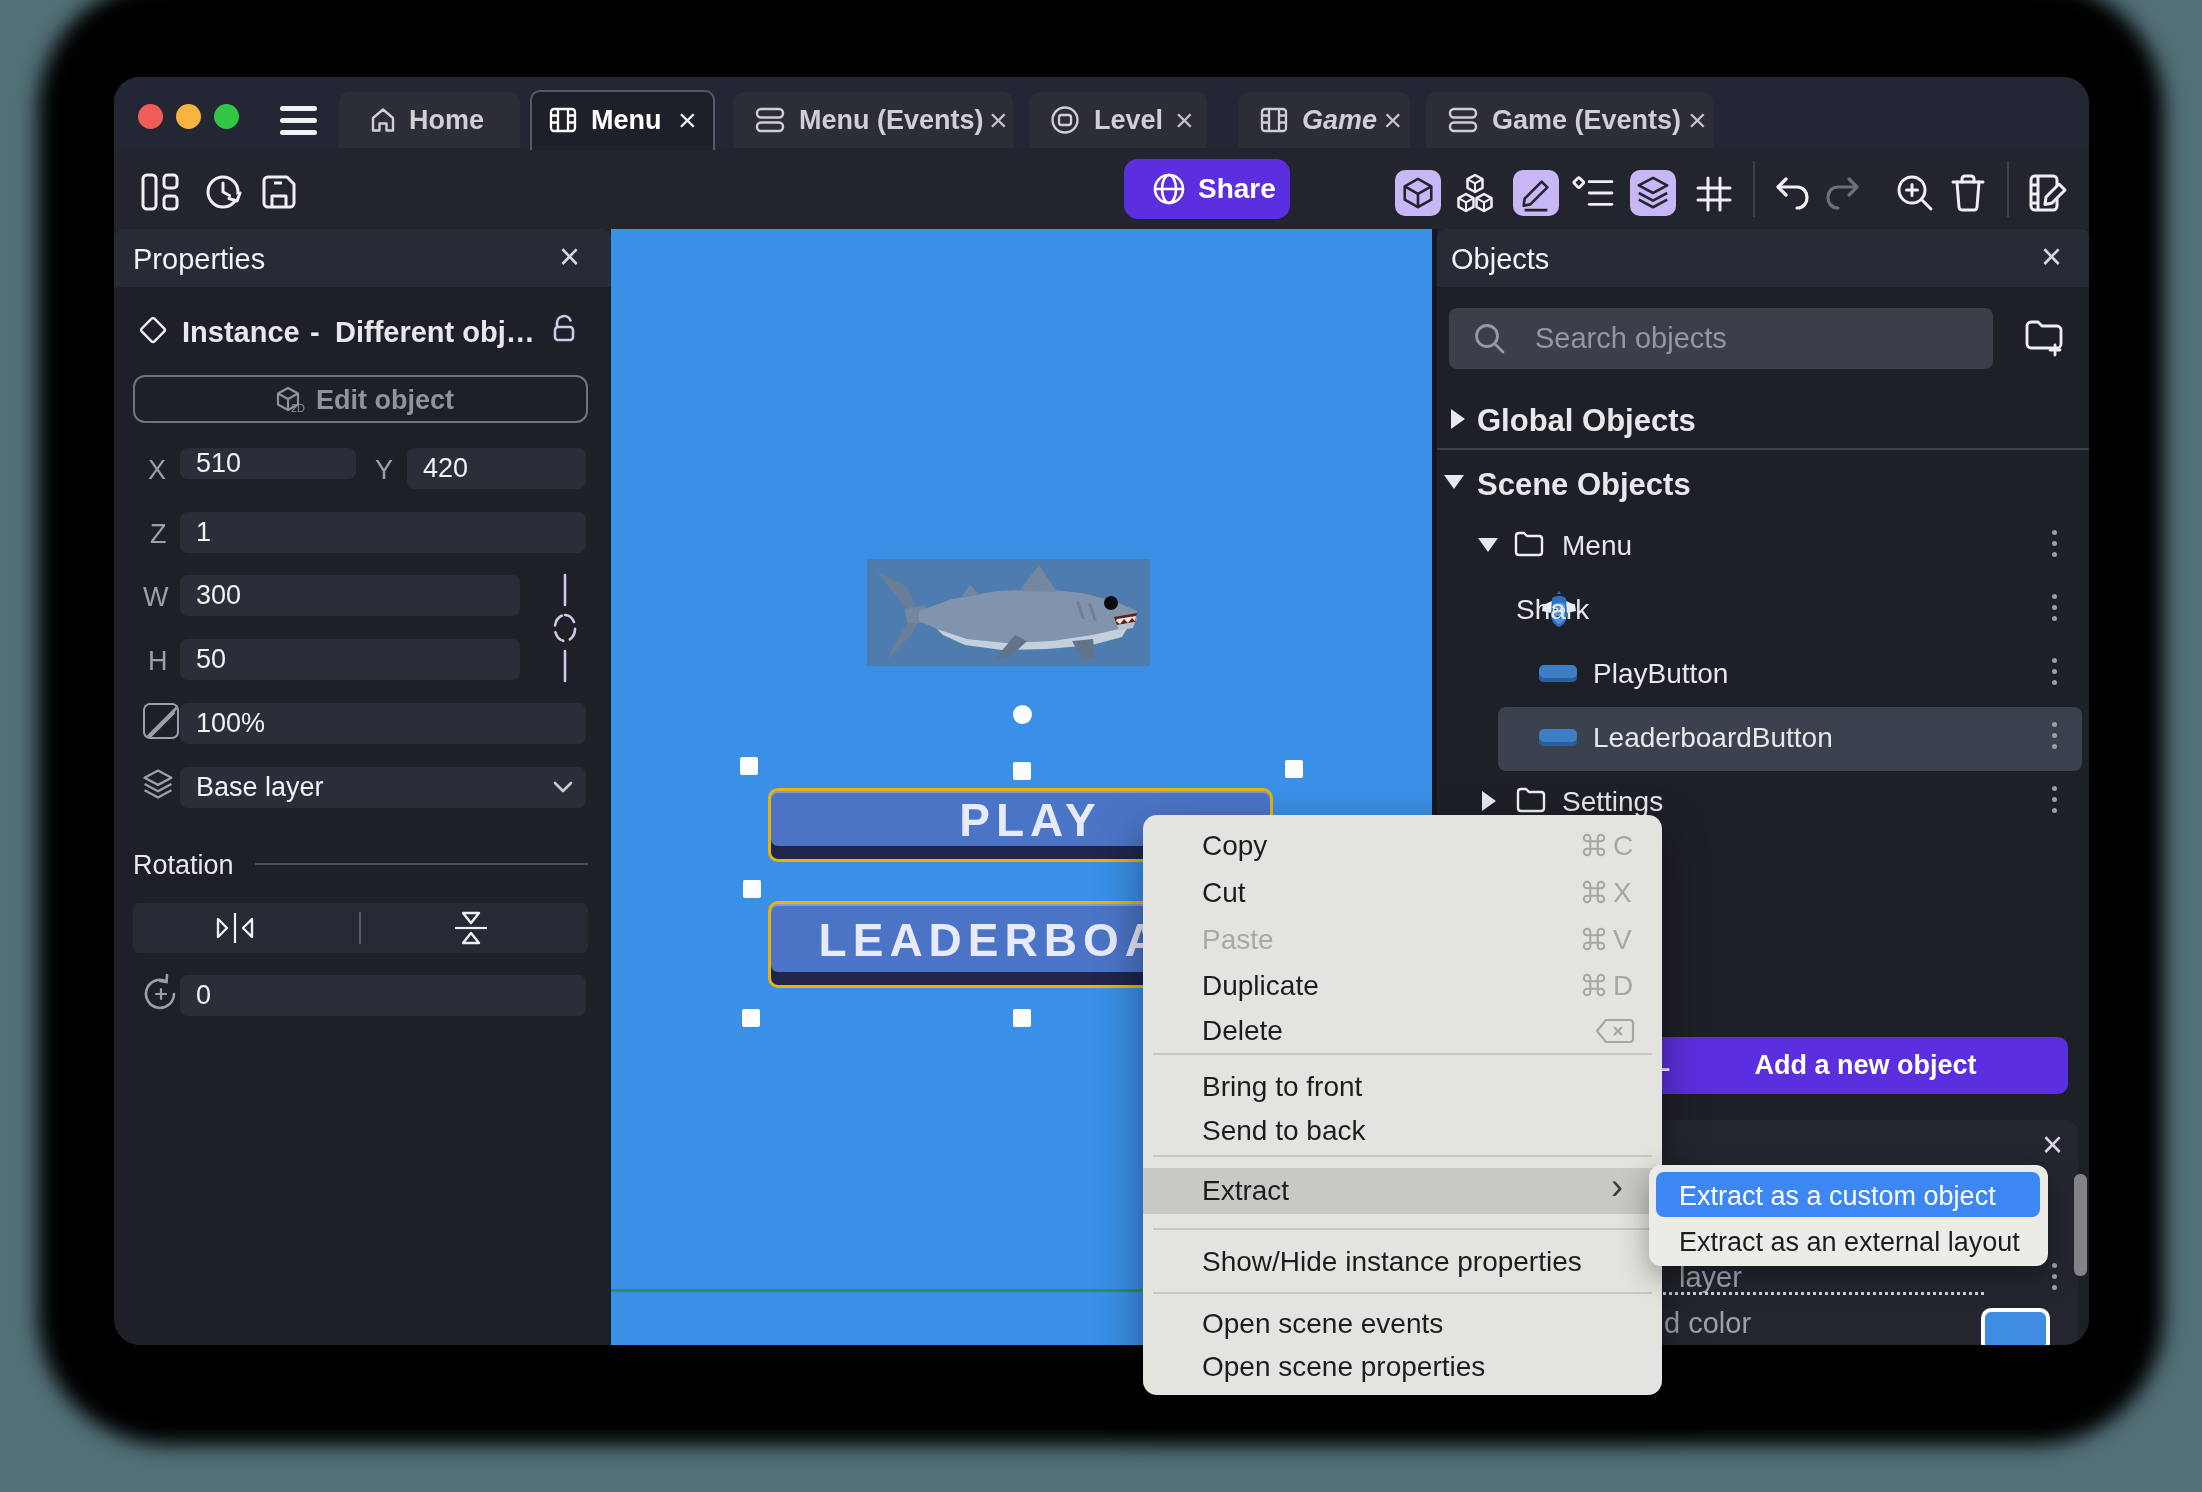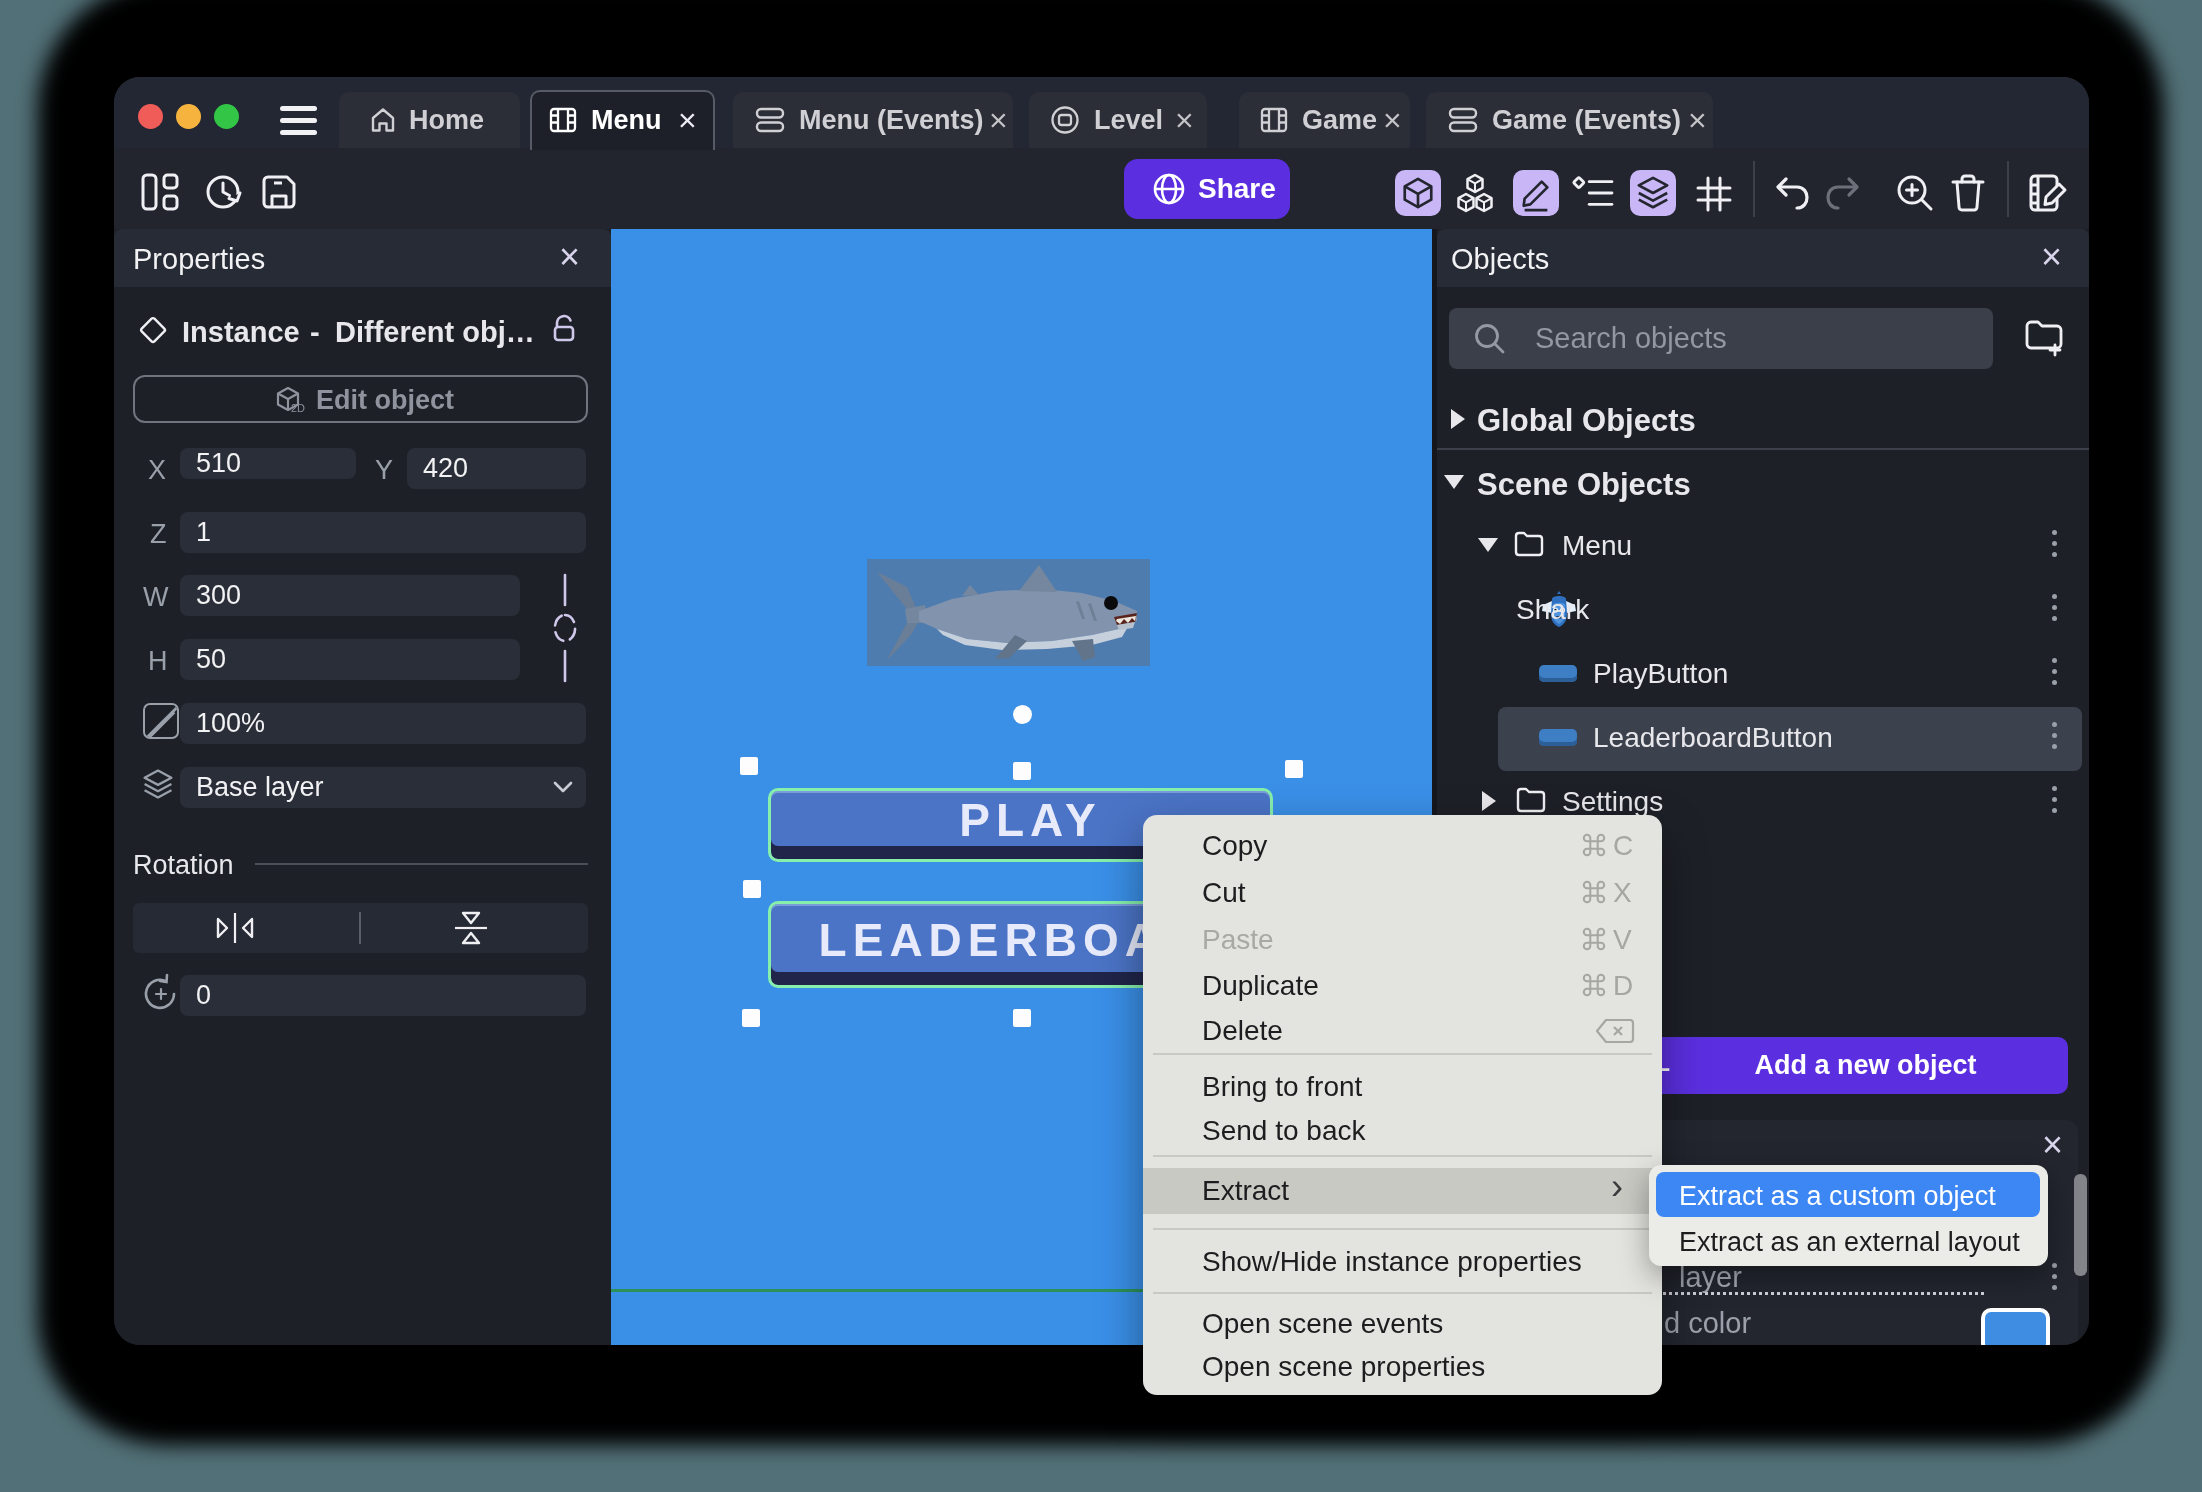--- a/index.html
+++ b/index.html
@@ -26,21 +26,21 @@
   .phead{position:absolute;height:58px;background:#272b35;border-radius:8px 8px 0 0;}
   .ht{position:absolute;font-size:29px;font-weight:500;color:#f2f2f4;}
   .x{position:absolute;color:#d8d4ec;font-size:36px;font-weight:400;line-height:1;}
   .input{position:absolute;background:#2a2e38;border-radius:8px;color:#f2f2f4;font-size:27px;display:flex;align-items:center;padding-left:16px;box-sizing:border-box;}
   .flabel{position:absolute;color:#9aa0aa;font-size:27px;}
   .otxt{position:absolute;font-size:28px;color:#e8e8ec;font-weight:500;}
   .kebab i{display:block;width:5px;height:5px;border-radius:50%;background:#9aa0a8;margin-bottom:6px;}
   .kebab{position:absolute;left:1938px;}
   .tri-r{position:absolute;width:0;height:0;border-top:10px solid transparent;border-bottom:10px solid transparent;border-left:14px solid #e8e8ec;}
   .tri-d{position:absolute;width:0;height:0;border-left:10px solid transparent;border-right:10px solid transparent;border-top:14px solid #e8e8ec;}
-  .gbtn{position:absolute;left:654px;width:505px;border-radius:10px;background:#4b74c6;border:3px solid #86efac;box-sizing:border-box;box-shadow:inset 0 -13px 0 #202549, inset 0 2px 0 rgba(160,190,235,0.55);display:flex;align-items:center;justify-content:center;padding-left:20px;}
+  .gbtn{position:absolute;left:654px;width:505px;border-radius:10px;background:#4b74c6;border:3px solid #eab308;box-sizing:border-box;box-shadow:inset 0 -13px 0 #202549, inset 0 2px 0 rgba(160,190,235,0.55);display:flex;align-items:center;justify-content:center;padding-left:20px;}
   .gbtn span{color:#e6eafa;font-weight:700;letter-spacing:6px;margin-bottom:10px;}
   .handle{position:absolute;width:18px;height:18px;background:#fdfdfe;border-radius:2px;}
   #cmenu{position:absolute;left:1143px;top:815px;width:519px;height:580px;background:#e3e3df;border-radius:14px;box-shadow:0 18px 45px rgba(0,0,0,0.4);}
   .mi{position:absolute;left:59px;font-size:28px;color:#1d1d1f;}
   .msc{position:absolute;font-size:28px;color:#a6a6a2;}
   .msep{position:absolute;left:10px;width:499px;height:2px;background:#c9c9c4;}
   #submenu{position:absolute;left:1649px;top:1165px;width:399px;height:101px;background:#ebebe7;border-radius:12px;box-shadow:0 10px 30px rgba(0,0,0,0.35);}
   svg{position:absolute;overflow:visible;}
 </style></head>
 <body>
@@ -85,21 +85,21 @@
     <div class="tabx" style="left:256px;">×</div>
   </div>
   <div class="tab" style="left:915px;width:178px;">
     <svg style="left:21px;top:13px;" width="30" height="30" viewBox="0 0 30 30" fill="none" stroke="#cfcfd4" stroke-width="2.3">
         <circle cx="15" cy="15" r="12.5"></circle>
         <rect x="9" y="10" width="12" height="10" rx="2.5"></rect>
       </svg>
     <div class="tlbl" style="left:65px;">Level</div>
     <div class="tabx" style="left:146px;">×</div>
   </div>
-  <div class="tab" style="left:1125px;width:171px;">
+  <div class="tab" style="left:1125px;width:171px;font-style:italic;">
     <svg style="left:21px;top:14px;" width="28" height="28" viewBox="0 0 28 28" fill="none" stroke="#cfcfd4" stroke-width="2.3">
         <rect x="2" y="3" width="24" height="22" rx="3"></rect>
         <line x1="9" y1="3" x2="9" y2="25"></line>
         <line x1="19" y1="3" x2="19" y2="25"></line>
         <line x1="2" y1="9.5" x2="9" y2="9.5"></line>
         <line x1="2" y1="16.5" x2="9" y2="16.5"></line>
         <line x1="19" y1="9.5" x2="26" y2="9.5"></line>
         <line x1="19" y1="16.5" x2="26" y2="16.5"></line>
       </svg>
     <div class="tlbl" style="left:63px;">Game</div>

